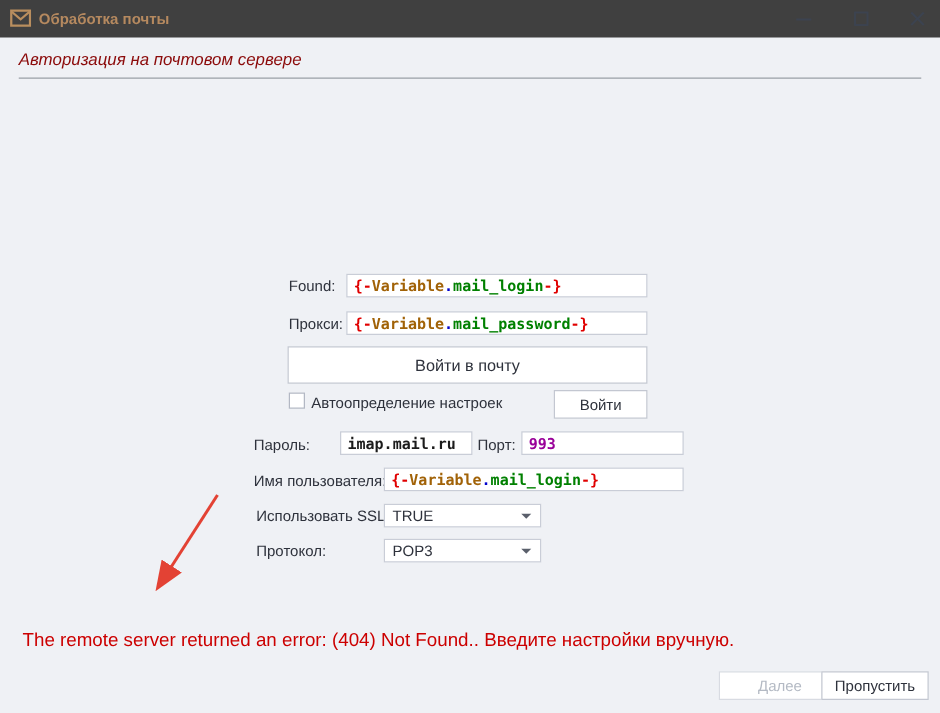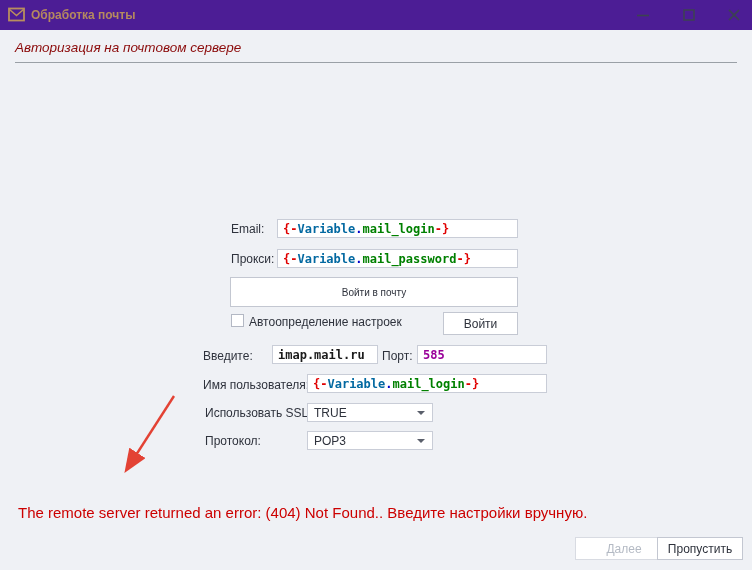--- a/index.html
+++ b/index.html
@@ -4,51 +4,51 @@
 <style>
   * { box-sizing: border-box; }
   html,body { margin:0; padding:0; }
   body {
     width:752px; height:570px; position:relative; overflow:hidden;
     background:#eff1f5;
     font-family:"Liberation Sans", sans-serif;
     color:#2e323c;
   }
   
-  .titlebar { position:absolute; left:0; top:0; width:752px; height:30px; background:#4c1d95; }
+  .titlebar { position:absolute; left:0; top:0; width:752px; height:30px; background:#404040; }
   .app-icon { position:absolute; left:8px; top:7px; width:17px; height:15px; }
   .app-title { position:absolute; left:31px; top:8px; font-size:12px; font-weight:bold; color:#b5895f; white-space:nowrap; }
   .win-btn { position:absolute; top:0; height:30px; width:36px; display:flex; align-items:center; justify-content:center; cursor:pointer; background:transparent; border:none; }
   .win-btn.min { left:625px; }
   .win-btn.max { left:671px; }
   .win-btn.close { left:716px; }
   
   .page-title { position:absolute; left:15px; top:40px; font-size:13.5px; color:#8b0a0a; white-space:nowrap;font-style:italic; }
   .rule { position:absolute; left:15px; top:62px; width:722px; height:1px; background:#9aa0a6; }
   
   .lbl { position:absolute; font-size:12px; color:#2e323c; white-space:nowrap; }
   
   .field {
     position:absolute; height:19px; background:#fff; border:1px solid #c9cdd7;
     display:flex; align-items:center; padding:0 5px;
     font-family:"DejaVu Sans Mono", monospace; font-size:12px; font-weight:bold;
     white-space:pre; overflow:hidden; color:#1b1b1b;
   }
   .v-brace { color:#e00000; }
-  .v-name  { color:#0369a1; }
+  .v-name  { color:#a16207; }
   .v-dot   { color:#0000cc; }
   .v-field { color:#008000; }
   .port-val { color:#990099; }
   
   .btn {
     position:absolute; background:#fff; border:1px solid #c3c7d1;
     display:flex; align-items:center; justify-content:center;
     font-size:12px; color:#2e323c; cursor:pointer; font-family:"Liberation Sans",sans-serif;
   }
-  .btn.login { left:230px; top:277px; width:288px; height:30px; font-size:10px; }
+  .btn.login { left:230px; top:277px; width:288px; height:30px; font-size:13px; }
   .btn.proxy { left:443px; top:312px; width:75px; height:23px; }
   .btn.next  { left:575px; top:537px; width:98px; height:23px; color:#b4bac4; border-color:#d8dbe2; }
   .btn.skip  { left:657px; top:537px; width:86px; height:23px; }
   
   .checkbox { position:absolute; left:231px; top:314px; width:13px; height:13px; background:#fff; border:1px solid #b3b8c4; cursor:pointer; }
   
   .select {
     position:absolute; height:19px; width:126px; background:#fff; border:1px solid #c9cdd7;
     display:flex; align-items:center; padding:0 6px; font-size:12px; color:#2e323c; cursor:pointer;
   }
@@ -84,36 +84,36 @@
     <svg width="14" height="14" viewBox="0 0 14 14">
       <line x1="2" y1="2" x2="12" y2="12" stroke="#3c4350" stroke-width="1.7"></line>
       <line x1="12" y1="2" x2="2" y2="12" stroke="#3c4350" stroke-width="1.7"></line>
     </svg>
   </button>
 </div>
 
 <div class="page-title">Авторизация на почтовом сервере</div>
 <div class="rule"></div>
 
-<span class="lbl" style="left:231px; top:222px;">Email:</span>
+<span class="lbl" style="left:231px; top:222px;">Found:</span>
 <div class="field" style="left:277px; top:219px; width:241px;"><span class="v-brace">{-</span><span class="v-name">Variable</span><span class="v-dot">.</span><span class="v-field">mail_login</span><span class="v-brace">-}</span></div>
 
 <span class="lbl" style="left:231px; top:252px;">Прокси:</span>
 <div class="field" style="left:277px; top:249px; width:241px;"><span class="v-brace">{-</span><span class="v-name">Variable</span><span class="v-dot">.</span><span class="v-field">mail_password</span><span class="v-brace">-}</span></div>
 
 <button class="btn login">Войти в почту</button>
 
 <div class="checkbox"></div>
 <span class="lbl" style="left:249px; top:315px;">Автоопределение настроек</span>
 <button class="btn proxy">Войти</button>
 
-<span class="lbl" style="left:203px; top:349px;">Введите:</span>
+<span class="lbl" style="left:203px; top:349px;">Пароль:</span>
 <div class="field" style="left:272px; top:345px; width:106px;"><span>imap.mail.ru</span></div>
 <span class="lbl" style="left:382px; top:349px;">Порт:</span>
-<div class="field" style="left:417px; top:345px; width:130px;"><span class="port-val">585</span></div>
+<div class="field" style="left:417px; top:345px; width:130px;"><span class="port-val">993</span></div>
 
 <span class="lbl" style="left:203px; top:378px;">Имя пользователя:</span>
 <div class="field" style="left:307px; top:374px; width:240px;"><span class="v-brace">{-</span><span class="v-name">Variable</span><span class="v-dot">.</span><span class="v-field">mail_login</span><span class="v-brace">-}</span></div>
 
 <span class="lbl" style="left:205px; top:406px;">Использовать SSL:</span>
 <div class="select" style="left:307px; top:403px;">
   <span>TRUE</span>
   <span class="arrow"></span>
 </div>
 

